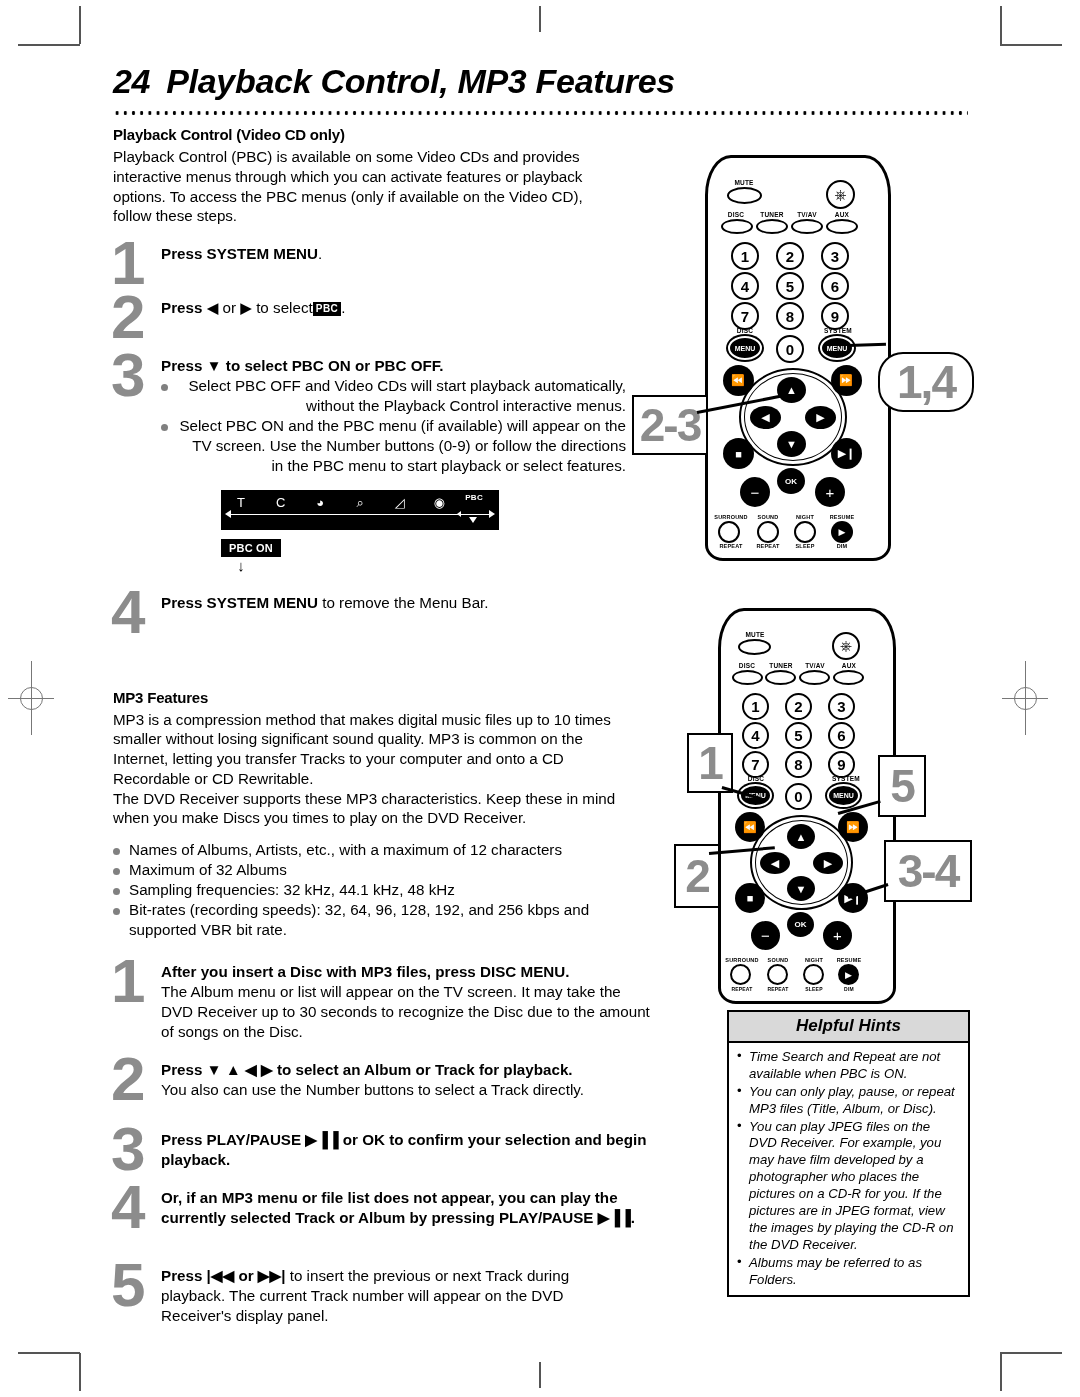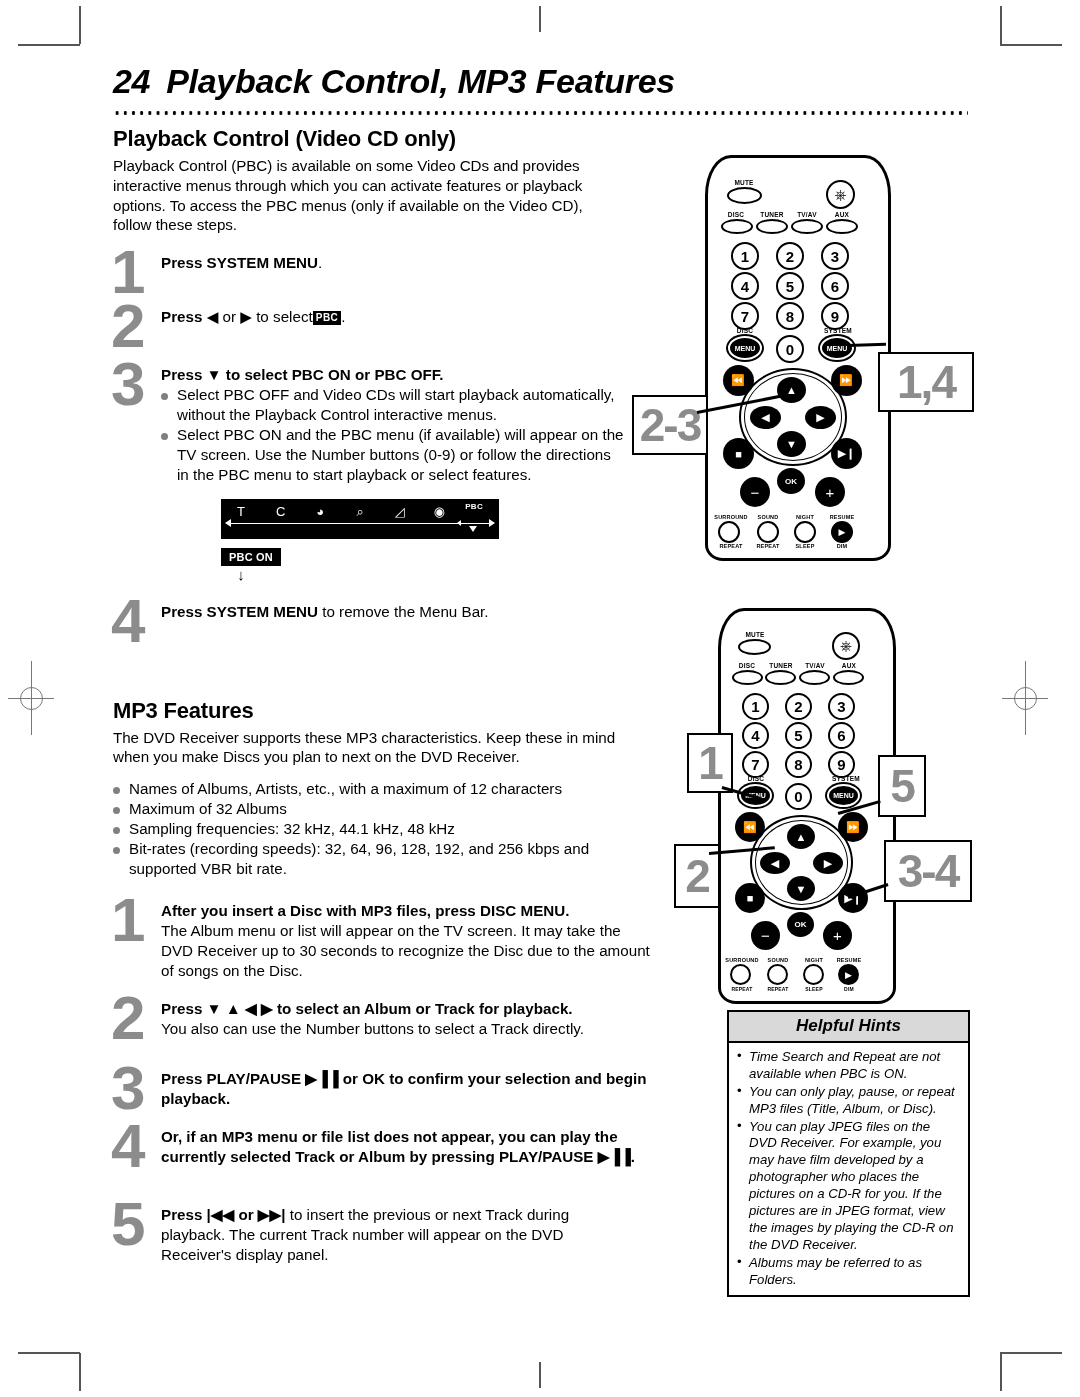--- a/index.html
+++ b/index.html
@@ -34,21 +34,21 @@
   .pg-title .num { margin-right:16px; }
   .dot-rule {
     position:absolute; left:113px; top:110px; width:855px; height:6px;
     background-image: radial-gradient(circle, #000 1.7px, transparent 1.9px);
     background-size: 8.2px 6px; background-repeat: repeat-x;
   }
 
   
   .col-left { position:absolute; left:113px; top:126px; width:515px; }
   h2.sect {
-    font-size:22px; font-weight:bold; margin:0 0 4px 0; letter-spacing:-0.2px;
+    font-size:15px; font-weight:bold; margin:0 0 4px 0; letter-spacing:-0.2px;
   }
   p.body {
     margin:0; font-size:15.2px; line-height:1.3; letter-spacing:-0.05px;
   }
 
   
   .step { position:relative; min-height:40px; padding-left:48px; margin-top:14px; }
   .step .bignum {
     position:absolute; left:-2px; top:-12px;
     font-size:62px; font-weight:bold; color:#8c8c8c;
@@ -245,21 +245,21 @@
       <span class="bignum">2</span>
       <div class="hd">
         <span>Press</span>
         <span class="reg">◀ or ▶ to select</span><span class="chip-pbc">PBC</span><span class="reg">.</span>
       </div>
     </div>
 
     <div class="step" style="margin-top:6px;">
       <span class="bignum">3</span>
       <div class="hd">Press ▼ to select PBC ON or PBC OFF.</div>
-      <ul class="bullets" style="width:465px;">
+      <ul class="bullets" style="width:465px;text-align:right;">
         <li>Select PBC OFF and Video CDs will start playback automatically, without the Playback Control interactive menus.</li>
         <li>Select PBC ON and the PBC menu (if available) will appear on the TV screen. Use the Number buttons (0-9) or follow the directions in the PBC menu to start playback or select features.</li>
       </ul>
 
       <div class="menubar-wrap">
         <div class="menubar">
           <div class="icons">
             <span class="ic">T</span>
             <span class="ic">C</span>
             <span class="ic">◕</span>
@@ -285,21 +285,22 @@
 
     <div class="step" style="margin-top:18px;min-height:48px;">
       <span class="bignum">4</span>
       <div class="hd">
         <span>Press SYSTEM MENU</span><span class="reg"> to remove the Menu Bar.</span>
       </div>
     </div>
 
     <div style="height:48px;"></div>
     <h2 class="sect">MP3 Features</h2>
-    <p class="body" style="width:505px;">The DVD Receiver supports these MP3 characteristics. Keep these in mind when you make Discs you plan to next on the DVD Receiver.</p>
+    <p class="body" style="width:505px;">MP3 is a compression method that makes digital music files up to 10 times smaller without losing significant sound quality. MP3 is common on the Internet, letting you transfer Tracks to your computer and onto a CD Recordable or CD Rewritable.</p>
+    <p class="body" style="width:505px;">The DVD Receiver supports these MP3 characteristics. Keep these in mind when you make Discs you times to play on the DVD Receiver.</p>
     <ul class="bullets" style="width:490px;margin-top:12px;">
       <li>Names of Albums, Artists, etc., with a maximum of 12 characters</li>
       <li>Maximum of 32 Albums</li>
       <li>Sampling frequencies: 32 kHz, 44.1 kHz, 48 kHz</li>
       <li>Bit-rates (recording speeds): 32, 64, 96, 128, 192, and 256 kbps and supported VBR bit rate.</li>
     </ul>
 
     <div class="step" style="margin-top:22px;">
       <span class="bignum">1</span>
       <div class="hd" style="width:500px;">After you insert a Disc with MP3 files, press DISC MENU.</div>
@@ -392,21 +393,21 @@
     <div class="rc-lbl" style="left:83px;top:388px;width:44px;font-size:5.5px;">SLEEP</div>
 
     <div class="rc-lbl" style="left:120px;top:359px;width:44px;font-size:5.5px;">RESUME</div>
     <div class="nav-btn" style="left:131px;top:366px;width:22px;height:22px;font-size:9px;">▶</div>
     <div class="rc-lbl" style="left:120px;top:388px;width:44px;font-size:5.5px;">DIM</div>
   </div>
 
   <div class="callout" style="left:632px;top:395px;width:72px;height:56px;">2-3</div>
   <div class="leader" style="left:697px;top:411px;width:90px;height:2.5px;transform:rotate(-11deg);transform-origin:left center;"></div>
 
-  <div class="callout" style="left:878px;top:352px;width:92px;height:56px;">1,4</div>
+  <div class="callout" style="left:878px;top:352px;width:92px;height:56px;border-radius:25px;">1,4</div>
   <div class="leader" style="left:848px;top:344px;width:38px;height:2.5px;transform:rotate(-2deg);transform-origin:left center;"></div>
 
   <div class="remote-area" style="left:713px;top:608px;width:190px;height:400px;">
     <div class="remote" style="left:5px;top:0px;width:172px;height:390px;"></div>
 
     <div class="rc-lbl" style="left:22px;top:23px;width:40px;">MUTE</div>
     <div class="oval-btn" style="left:25px;top:31px;width:33px;height:16px;"></div>
     <div class="pwr-btn" style="left:119px;top:24px;width:28px;height:28px;">⎈</div>
 
     <div class="rc-lbl" style="left:17px;top:54px;width:34px;">DISC</div>

